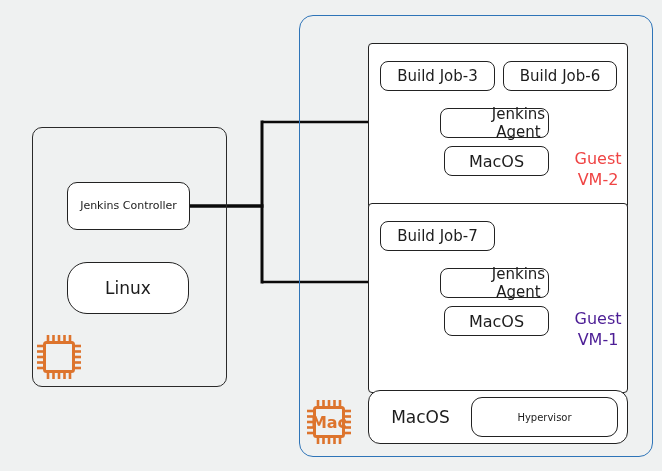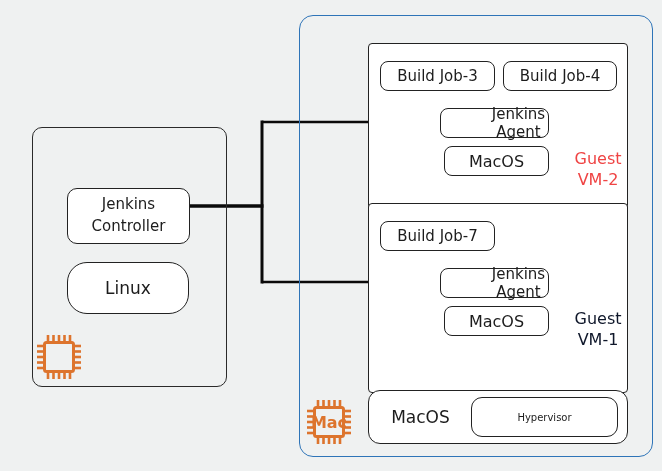--- a/index.html
+++ b/index.html
@@ -20,41 +20,41 @@
   .host-blue{
     left:299px;top:15px;width:354px;height:442px;
     border:1.6px solid #2e74b8;border-radius:14px;
   }
   
   .node{
     background:#ffffff;border:1.3px solid #222222;
     display:flex;align-items:center;justify-content:center;
     text-align:center;
   }
-  .controller{left:67px;top:188px;width:123px;height:56px;border-radius:10px;font-size:15px;line-height:1.45;padding:0 6px;}
+  .controller{left:67px;top:182px;width:123px;height:48px;border-radius:10px;font-size:11px;line-height:1.45;padding:0 6px;}
   .linux{left:67px;top:262px;width:122px;height:52px;border-radius:20px;font-size:17px;}
   
   .vm{
     background:#ffffff;border:1.3px solid #222222;border-radius:4px;
     width:260px;height:190px;left:368px;
   }
   .vm2{top:43px;}
   .vm1{top:203px;}
   .job{top:17px;width:115px;height:30px;border-radius:8px;font-size:15px;}
   .job-a{left:11px;}
   .job-b{left:134px;width:114px;}
   .agent{left:71px;top:64px;width:109px;height:30px;border-radius:8px;font-size:15px;padding-left:48px;}
   .vm-os{left:75px;top:102px;width:105px;height:30px;border-radius:8px;font-size:16px;}
   .vm-label{
     left:200px;top:102px;width:58px;height:46px;
     display:flex;align-items:center;justify-content:center;text-align:center;
     font-size:16px;font-weight:500;line-height:21px;word-spacing:40px;
   }
   .vm2-label{color:#ef4444;}
-  .vm1-label{color:#0f172a;}
+  .vm1-label{color:#4c1d95;}
   
   .hostbar{
     left:368px;top:390px;width:260px;height:54px;
     background:#ffffff;border:1.3px solid #222222;border-radius:12px;
   }
   .hostbar-os{
     left:383px;top:390px;width:75px;height:54px;
     display:flex;align-items:center;justify-content:center;font-size:17px;
   }
   .hypervisor{left:471px;top:397px;width:147px;height:40px;border-radius:11px;font-size:10px;}
@@ -121,21 +121,21 @@
     </svg>
   </div>
 
   <div class="abs host-blue"></div>
 
   <div class="abs vm vm2">
     <div class="abs node job job-a">
       <span>Build Job-3</span>
     </div>
     <div class="abs node job job-b">
-      <span>Build Job-4</span>
+      <span>Build Job-6</span>
     </div>
     <div class="abs node agent">
       <span>Jenkins Agent</span>
     </div>
     <div class="abs node vm-os">
       <span>MacOS</span>
     </div>
     <div class="abs vm-label vm2-label">Guest VM-2</div>
   </div>
 

